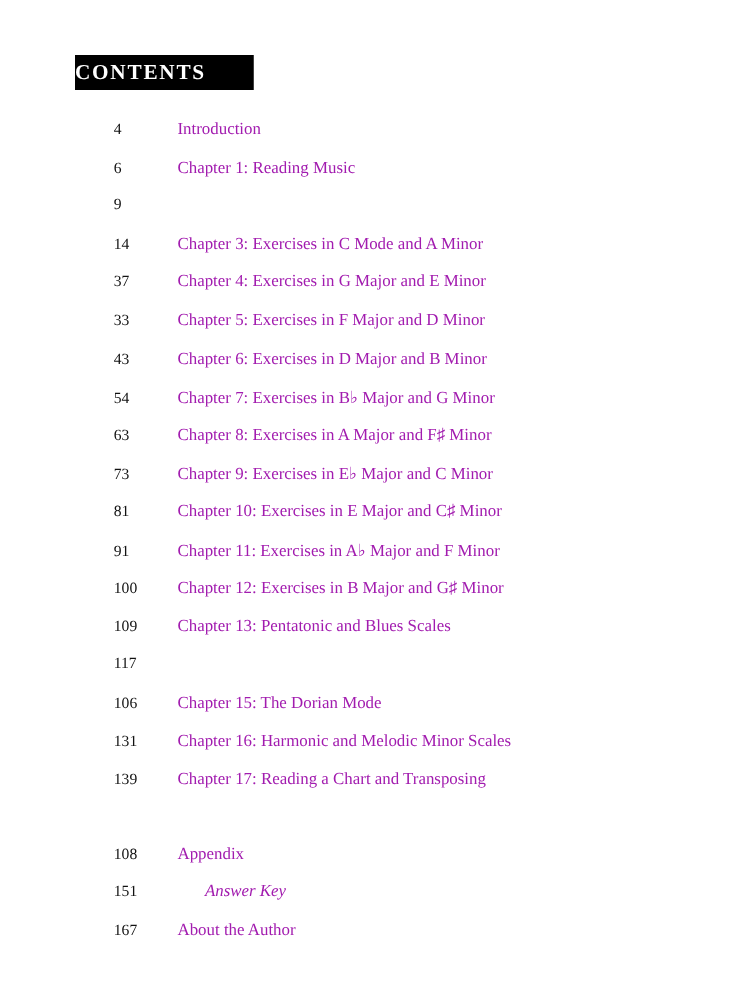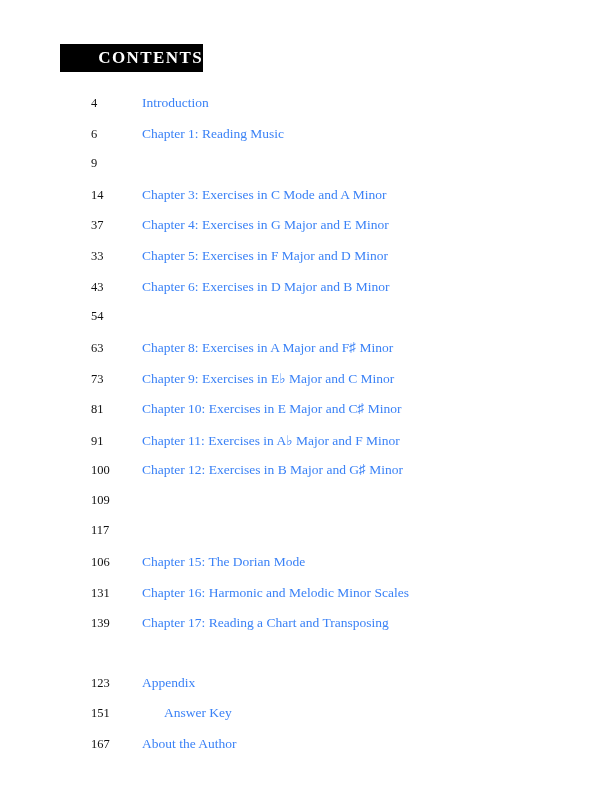--- a/index.html
+++ b/index.html
@@ -22,21 +22,21 @@
   }
   .contents-banner {
     position: absolute;
     left: 60px;
     top: 44px;
     width: 143px;
     height: 28px;
     background: #000000;
     display: flex;
     align-items: center;
-    justify-content: flex-end;
+    justify-content: flex-start;
   }
   .contents-banner .banner-text {
     font-family: "Liberation Serif", serif;
     font-weight: bold;
     color: #ffffff;
     font-size: 17px;
     letter-spacing: 1.4px;
   }
   .toc {
     position: absolute;
@@ -59,25 +59,26 @@
     padding-left: 31px;
     box-sizing: border-box;
     font-size: 12.5px;
     font-family: "Liberation Serif", serif;
     color: #111111;
   }
   .toc-title {
     flex: 1 1 auto;
     font-size: 13.5px;
     font-family: "Liberation Serif", serif;
-    color: #3b82f6;
+    color: #a21caf;
     white-space: nowrap;
   }
   .toc-title.indent {
     padding-left: 22px;
+    font-style: italic;
   }
 </style>
 </head>
 <body>
 
 <div class="page">
 
   <div class="contents-banner">
     <span class="banner-text">CONTENTS</span>
   </div>
@@ -105,20 +106,21 @@
       <div class="toc-row">
         <span class="toc-page">33</span>
         <span class="toc-title">Chapter 5: Exercises in F Major and D Minor</span>
       </div>
       <div class="toc-row">
         <span class="toc-page">43</span>
         <span class="toc-title">Chapter 6: Exercises in D Major and B Minor</span>
       </div>
       <div class="toc-row">
         <span class="toc-page">54</span>
+        <span class="toc-title">Chapter 7: Exercises in B♭ Major and G Minor</span>
       </div>
       <div class="toc-row">
         <span class="toc-page">63</span>
         <span class="toc-title">Chapter 8: Exercises in A Major and F♯ Minor</span>
       </div>
       <div class="toc-row">
         <span class="toc-page">73</span>
         <span class="toc-title">Chapter 9: Exercises in E♭ Major and C Minor</span>
       </div>
       <div class="toc-row">
@@ -128,38 +130,39 @@
       <div class="toc-row">
         <span class="toc-page">91</span>
         <span class="toc-title">Chapter 11: Exercises in A♭ Major and F Minor</span>
       </div>
       <div class="toc-row">
         <span class="toc-page">100</span>
         <span class="toc-title">Chapter 12: Exercises in B Major and G♯ Minor</span>
       </div>
       <div class="toc-row">
         <span class="toc-page">109</span>
+        <span class="toc-title">Chapter 13: Pentatonic and Blues Scales</span>
       </div>
       <div class="toc-row">
         <span class="toc-page">117</span>
       </div>
       <div class="toc-row">
         <span class="toc-page">106</span>
         <span class="toc-title">Chapter 15: The Dorian Mode</span>
       </div>
       <div class="toc-row">
         <span class="toc-page">131</span>
         <span class="toc-title">Chapter 16: Harmonic and Melodic Minor Scales</span>
       </div>
       <div class="toc-row">
         <span class="toc-page">139</span>
         <span class="toc-title">Chapter 17: Reading a Chart and Transposing</span>
       </div>
       <div class="toc-row spacer-before">
-        <span class="toc-page">123</span>
+        <span class="toc-page">108</span>
         <span class="toc-title">Appendix</span>
       </div>
       <div class="toc-row">
         <span class="toc-page">151</span>
         <span class="toc-title indent">Answer Key</span>
       </div>
       <div class="toc-row">
         <span class="toc-page">167</span>
         <span class="toc-title">About the Author</span>
       </div>

